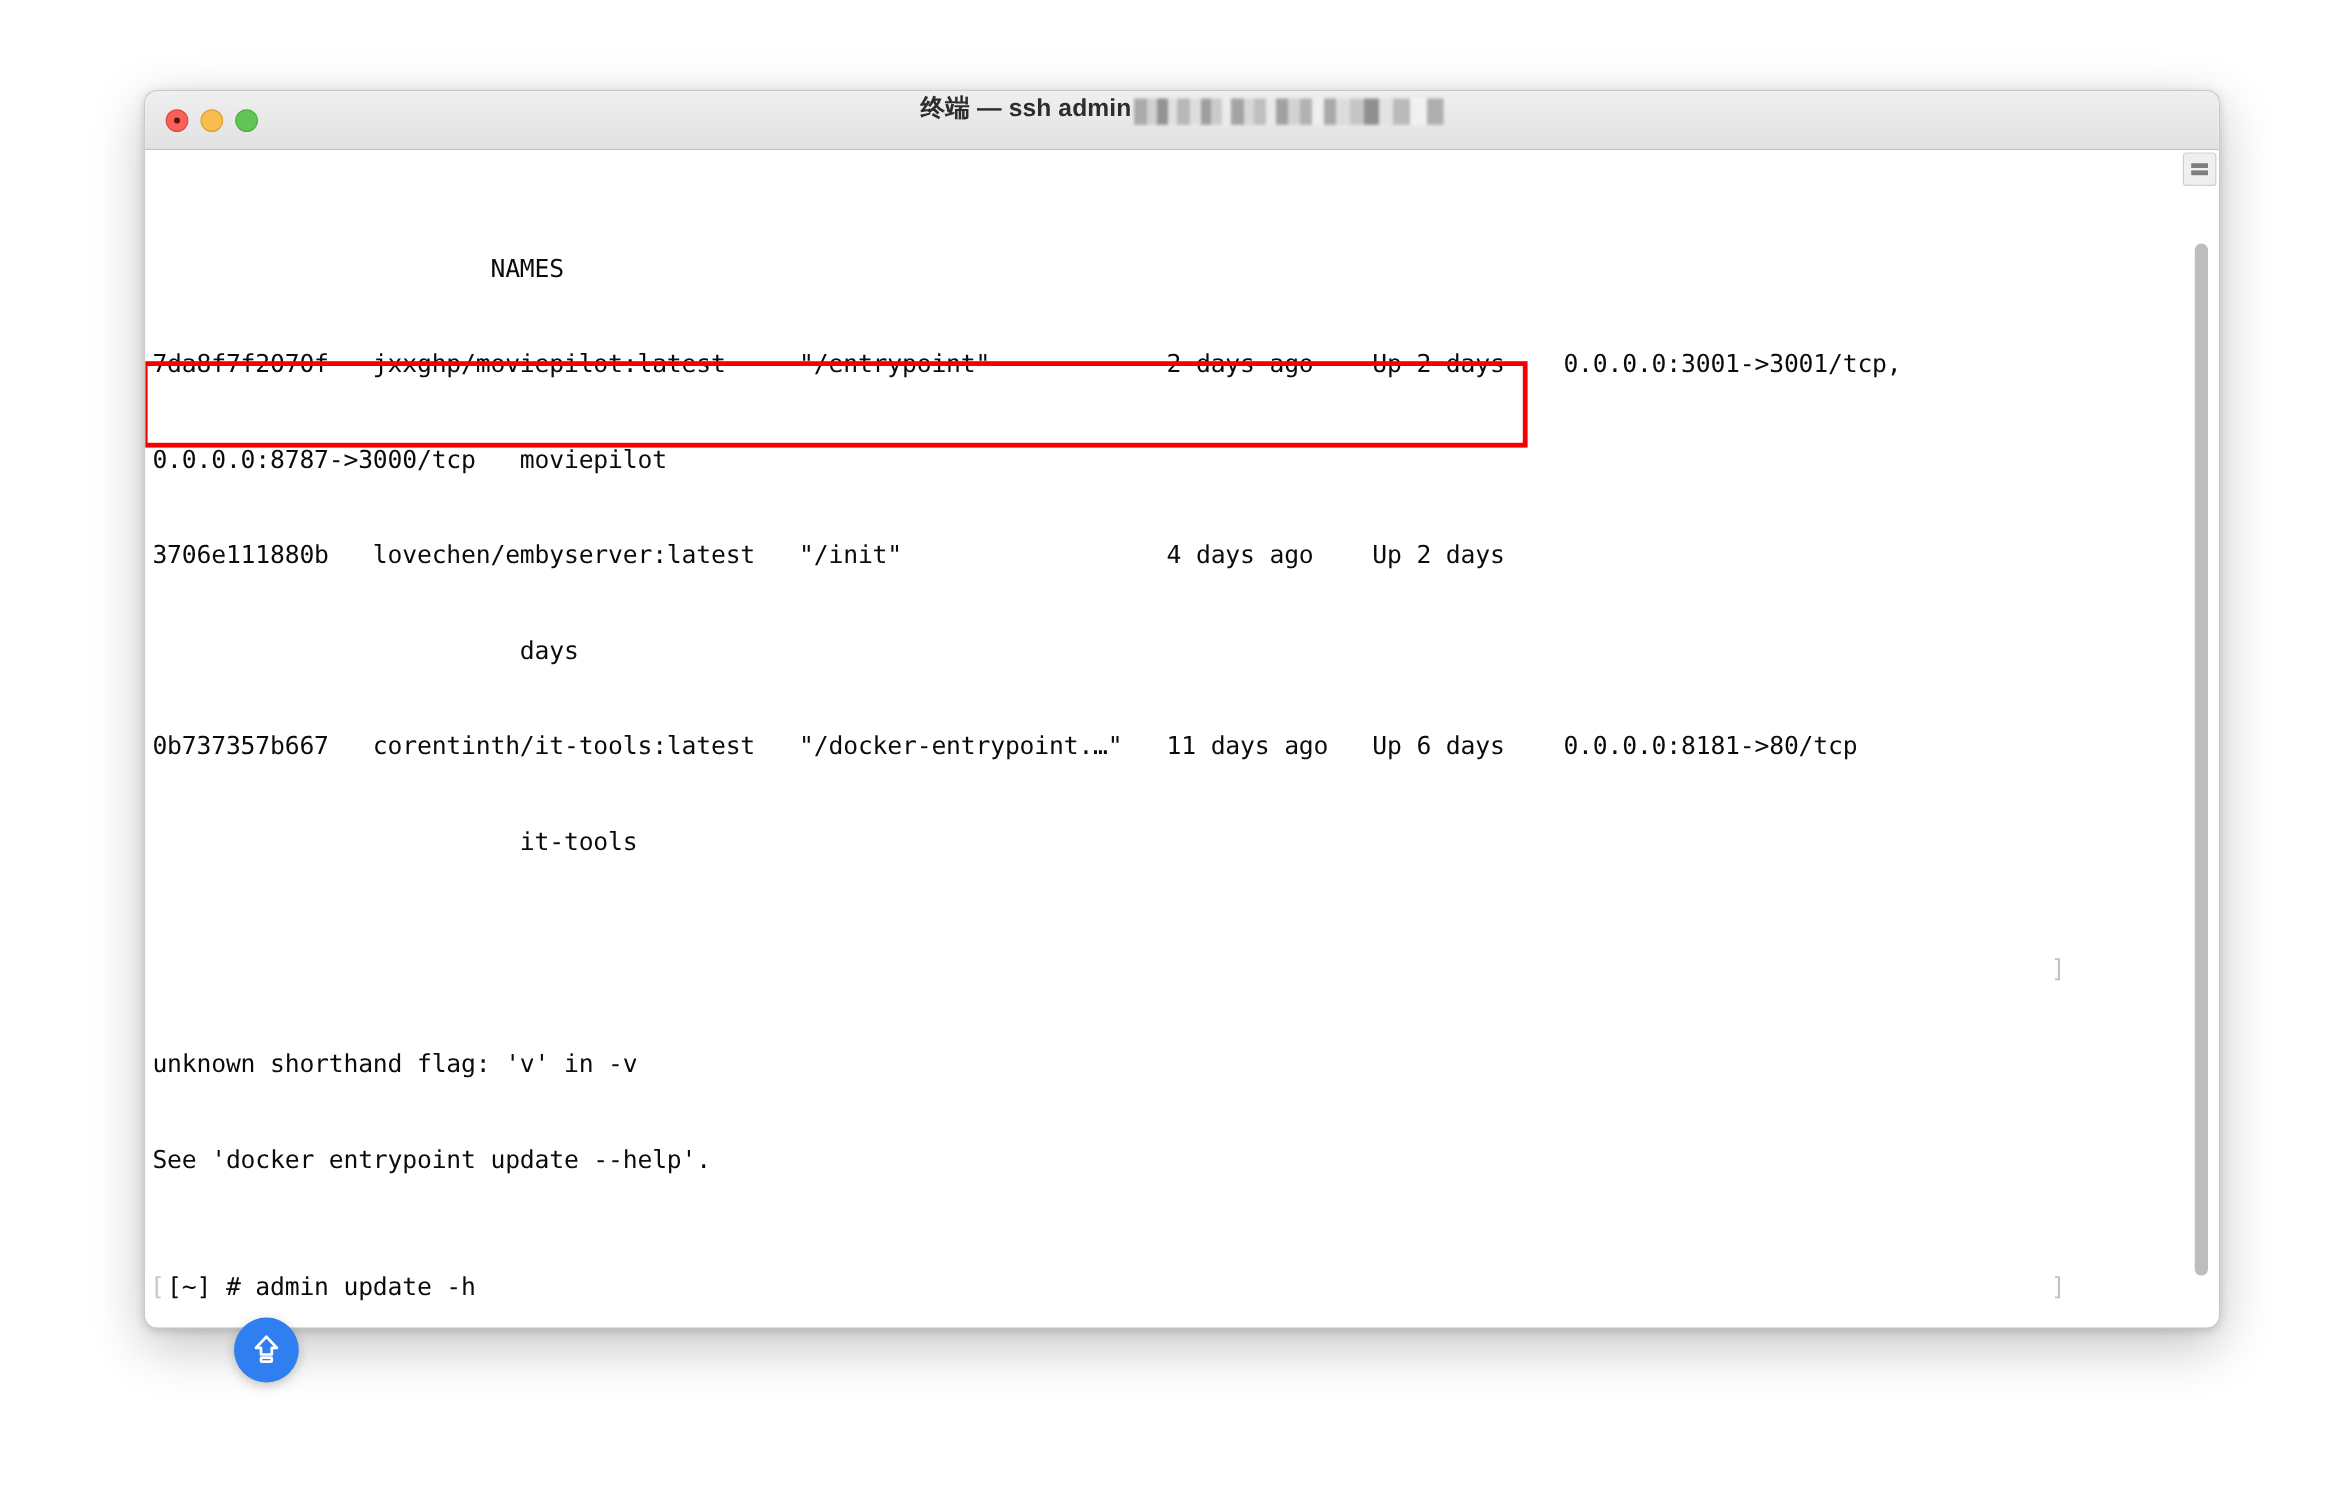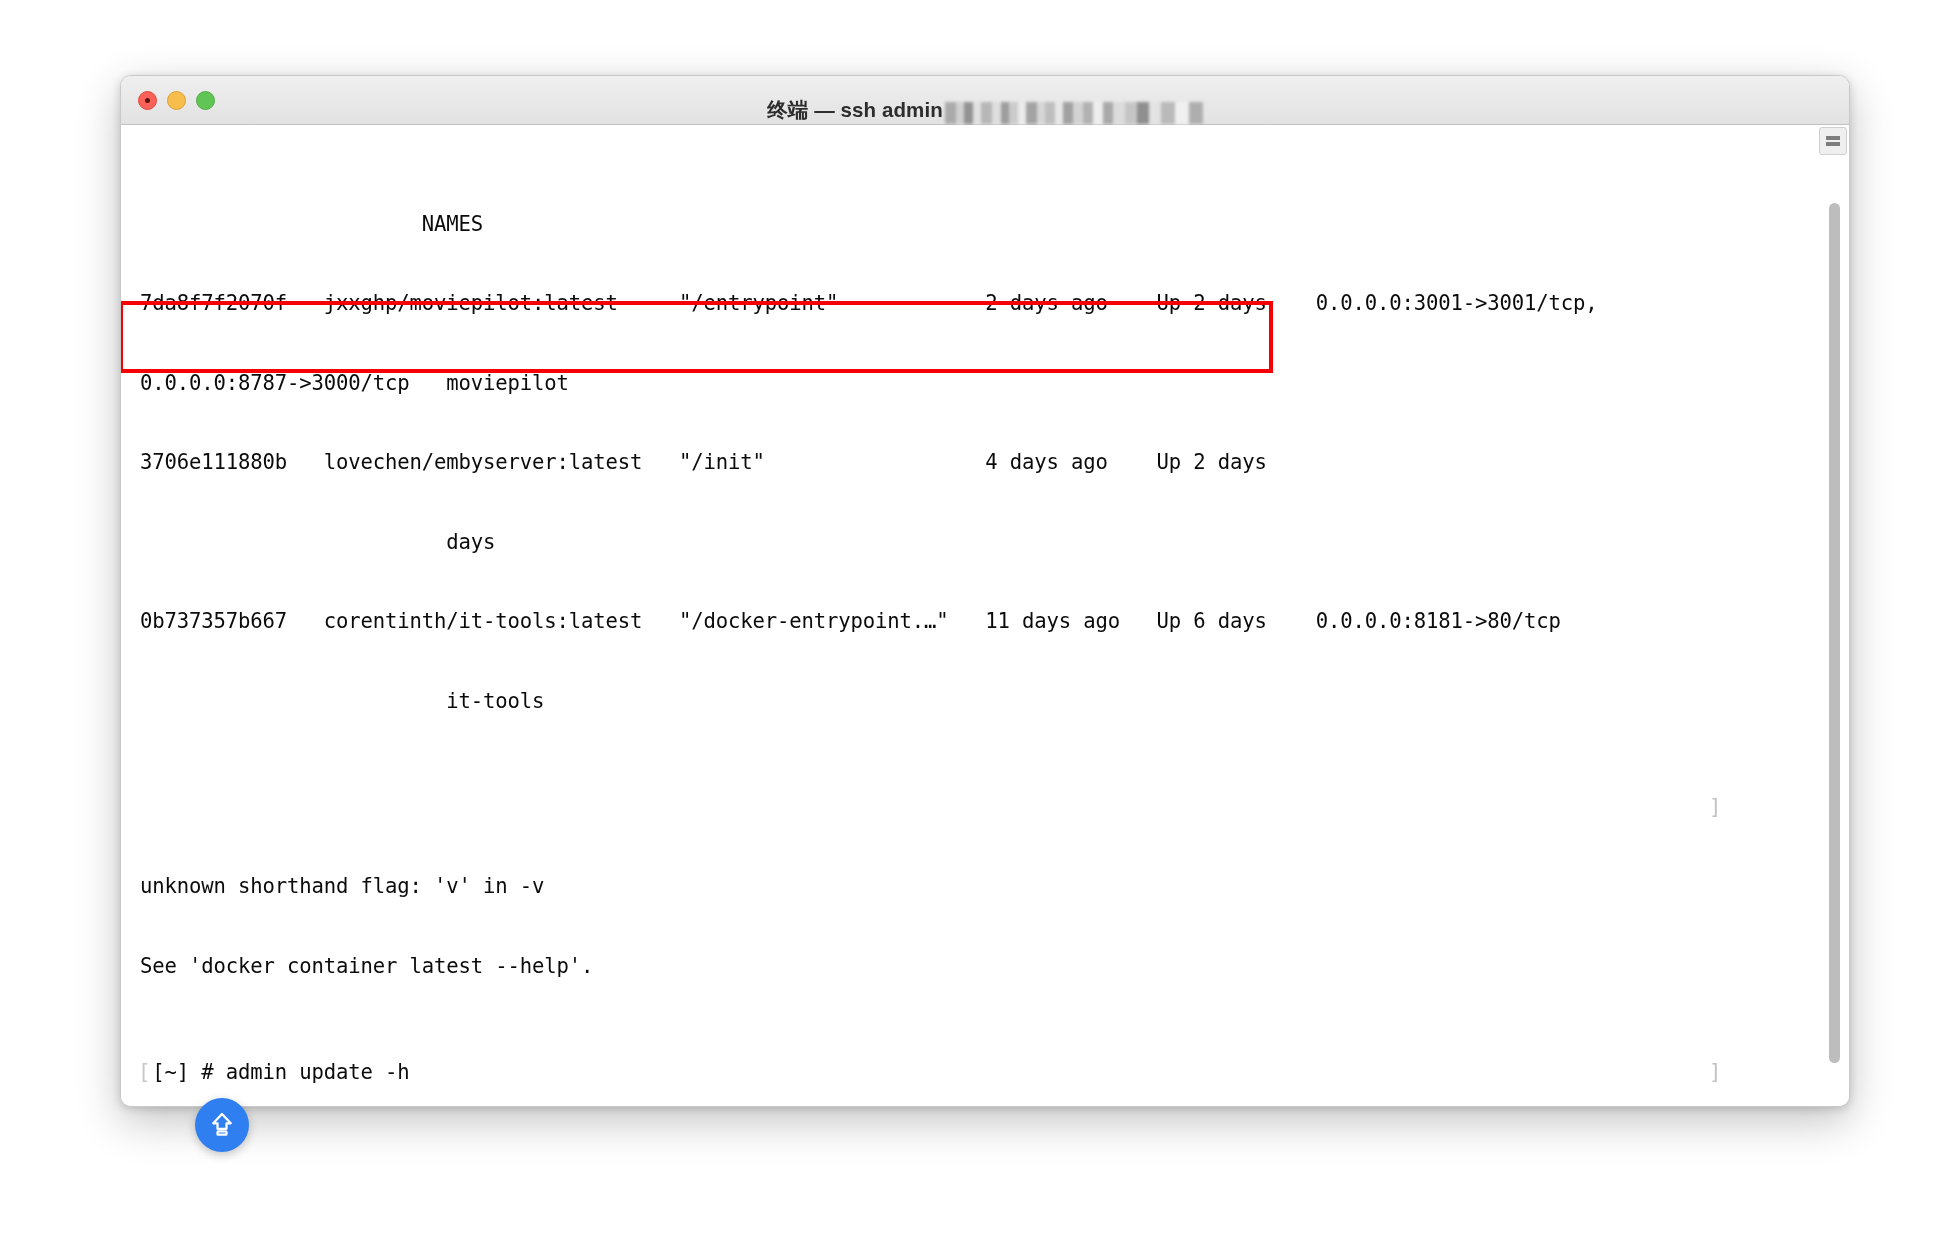--- a/index.html
+++ b/index.html
@@ -33,21 +33,21 @@
     border: 1px solid #c9c9c9;
   }
 
   
   #title-bar {
     position: relative;
     height: 48px;
     background: linear-gradient(#f0efef, #e3e2e2);
     border-bottom: 1px solid #c3c2c2;
     display: flex;
-    align-items: flex-end;
+    align-items: flex-start;
   }
 
   .traffic-lights {
     position: absolute;
     left: 17px;
     top: 0;
     height: 48px;
     display: flex;
     align-items: center;
     gap: 10px;
@@ -133,21 +133,21 @@
     padding: 6px 0 0 0;
     font-family: "DejaVu Sans Mono", "Liberation Mono", monospace;
     font-size: 20.6px;
     line-height: 26.5px;
     color: #0b0b0b;
     white-space: pre;
     letter-spacing: -0.15px;
   }
   .ln {
     height: 26.5px;
-    padding-left: 17px;
+    padding-left: 4px;
     position: relative;
   }
   .ln .txt { display: inline-block; padding-left: 2px; }
 
   .eol-bracket {
     position: absolute;
     left: 1588px;
     top: 0;
     color: #c2c2c2;
     font-family: "DejaVu Sans Mono", monospace;
@@ -257,21 +257,21 @@
         <div class="ln"><span class="txt">                       NAMES</span></div>
         <div class="ln"><span class="txt">7da8f7f2070f   jxxghp/moviepilot:latest     "/entrypoint"            2 days ago    Up 2 days    0.0.0.0:3001-&gt;3001/tcp,</span></div>
         <div class="ln"><span class="txt">0.0.0.0:8787-&gt;3000/tcp   moviepilot</span></div>
         <div class="ln"><span class="txt">3706e111880b   lovechen/embyserver:latest   "/init"                  4 days ago    Up 2 days</span></div>
         <div class="ln"><span class="txt">                         days</span></div>
         <div class="ln"><span class="txt">0b737357b667   corentinth/it-tools:latest   "/docker-entrypoint.…"   11 days ago   Up 6 days    0.0.0.0:8181-&gt;80/tcp</span></div>
         <div class="ln"><span class="txt">                         it-tools</span></div>
 
         <div class="ln"><span class="eol-bracket">]</span></div>
         <div class="ln"><span class="txt">unknown shorthand flag: 'v' in -v</span></div>
-        <div class="ln"><span class="txt">See 'docker container latest --help'.</span></div>
+        <div class="ln"><span class="txt">See 'docker entrypoint update --help'.</span></div>
 
         <div class="ln"><span class="left-edge-bracket">[</span><span class="txt">[~] # admin update -h</span><span class="eol-bracket">]</span></div>
         
         
         
         
         
         
         
         

